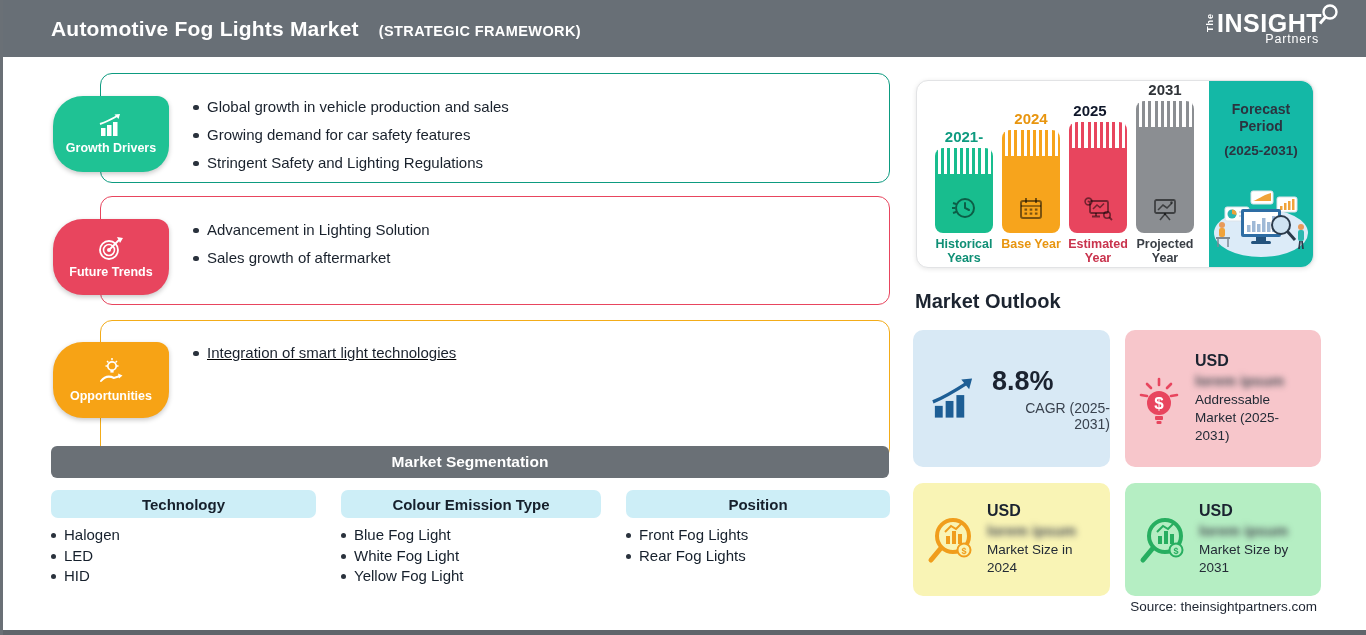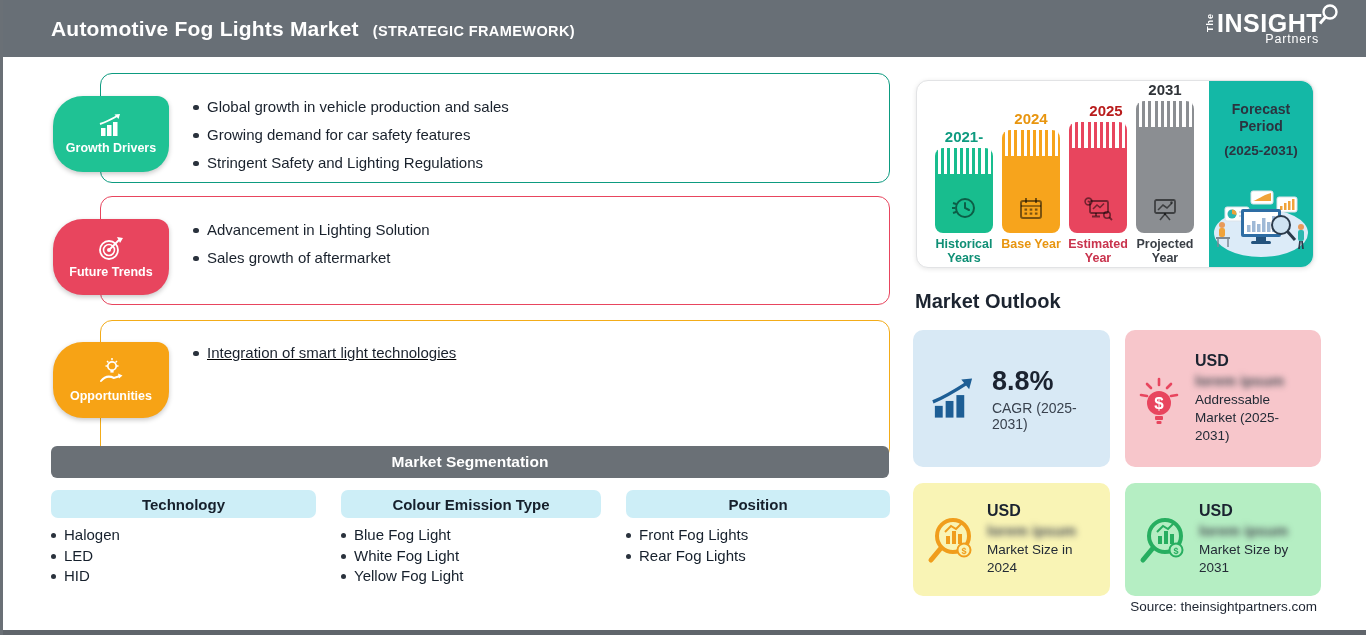--- a/index.html
+++ b/index.html
@@ -9,21 +9,21 @@
     position:relative; width:1366px; height:635px; background:#ffffff;
     overflow:hidden; margin:0 auto;
     border-left:3px solid #6a7076;
   }
   
   .header {
     position:absolute; left:0; top:0; width:1366px; height:57px;
     background:#686f76; display:flex; align-items:center; justify-content:space-between;
     padding:0 30px 0 48px;
   }
-  .title-wrap { display:flex; align-items:baseline; gap:14px; color:#fff; }
+  .title-wrap { display:flex; align-items:baseline; gap:20px; color:#fff; }
   .title-main { font-size:21px; font-weight:bold; letter-spacing:.2px; }
   .title-sub  { font-size:14.5px; font-weight:600; letter-spacing:.4px; }
   .logo { display:flex; align-items:flex-end; color:#fff; gap:2px; }
   .logo-the { writing-mode:vertical-rl; transform:rotate(180deg); font-size:9px; font-weight:bold; letter-spacing:1px; margin-bottom:14px; }
   .logo-main { display:flex; flex-direction:column; align-items:flex-end; }
   .logo-row { display:flex; align-items:flex-start; }
   .logo-insight { font-size:25px; font-weight:bold; letter-spacing:.5px; line-height:24px; }
   .logo-glass { margin-left:-5px; margin-top:-7px; }
   .logo-partners { font-size:12.5px; font-weight:normal; letter-spacing:.8px; margin-top:-3px; margin-right:20px; }
   
@@ -85,21 +85,21 @@
   .forecast .f2 { font-size:13.5px; font-weight:600; color:#2b3440; margin-top:8px; }
   .forecast svg { position:absolute; left:2px; bottom:8px; }
   
   .mo-title { position:absolute; left:912px; top:290px; font-size:20px; font-weight:bold; color:#1c2430; }
   .mo-card { position:absolute; border-radius:10px; display:flex; align-items:center; }
   #mo-card-0 { left:910px;  top:330px; width:197px; height:137px; background:#d8e9f5; padding-left:16px; gap:12px; }
   #mo-card-1 { left:1122px; top:330px; width:196px; height:137px; background:#f7c6cb; padding-left:10px; gap:8px; }
   #mo-card-2 { left:910px;  top:483px; width:197px; height:113px; background:#f9f4b5; padding-left:10px; gap:8px; }
   #mo-card-3 { left:1122px; top:483px; width:196px; height:113px; background:#b5eec3; padding-left:10px; gap:8px; }
   .mo-big { font-size:27px; font-weight:bold; color:#1b2330; line-height:30px; }
-  .mo-sub { font-size:14px; color:#39424e; margin-top:4px; }
+  .mo-sub { font-size:14px; color:#39424e; margin-top:4px;text-align:right; }
   .mo-cur { font-size:16px; font-weight:bold; color:#1b2330; }
   .mo-blur { font-size:15px; font-weight:bold; color:#4a4f56; filter:blur(3px); display:block; margin:2px 0; }
   .mo-lbl { font-size:13.5px; color:#232b36; line-height:18px; width:108px; }
   .mo-text { display:flex; flex-direction:column; }
   .source { position:absolute; right:49px; top:599px; font-size:13.5px; color:#1d2430; }
   
   .footer-strip { position:absolute; left:0; bottom:0; width:1366px; height:5px; background:#60656b; }
 </style>
 </head>
 <body>
@@ -243,21 +243,21 @@
                 <rect x="17.9" y="13.5" width="2.6" height="2.2"></rect>
               <rect x="7.5" y="17.5" width="2.6" height="2.2"></rect>
                 <rect x="12.7" y="17.5" width="2.6" height="2.2"></rect>
                 <rect x="17.9" y="17.5" width="2.6" height="2.2"></rect>
             </g>
           </svg>
         </div>
       </div>
       <div class="tl-lbl" style="left:63px; color:#e8950f;">Base Year</div>
 
-      <div class="tl-year" style="left:138px; top:21px; color:#b91c1c;">2025</div>
+      <div class="tl-year" style="left:122px; top:21px; color:#0f172a;">2025</div>
       <div class="tl-bar" style="--c:#e8455e; left:136px; top:41px; height:111px;">
         <div class="stripes"></div>
         <div class="solid">
           <svg width="32" height="28" viewBox="0 0 32 28">
             <rect x="8" y="6" width="18" height="12" rx="1.5" fill="none" stroke="rgba(0,0,0,.5)" stroke-width="1.8"></rect>
             <path d="M11 14 L15 10 L18 12.5 L22 8.5" fill="none" stroke="rgba(0,0,0,.5)" stroke-width="1.6"></path>
             <line x1="14" y1="18" x2="14" y2="21" stroke="rgba(0,0,0,.5)" stroke-width="1.8"></line>
             <line x1="10" y1="21.5" x2="18" y2="21.5" stroke="rgba(0,0,0,.5)" stroke-width="1.8"></line>
             <circle cx="6.5" cy="6.5" r="3.4" fill="none" stroke="rgba(0,0,0,.5)" stroke-width="1.6"></circle>
             <circle cx="6.5" cy="6.5" r="1" fill="rgba(0,0,0,.5)"></circle>

